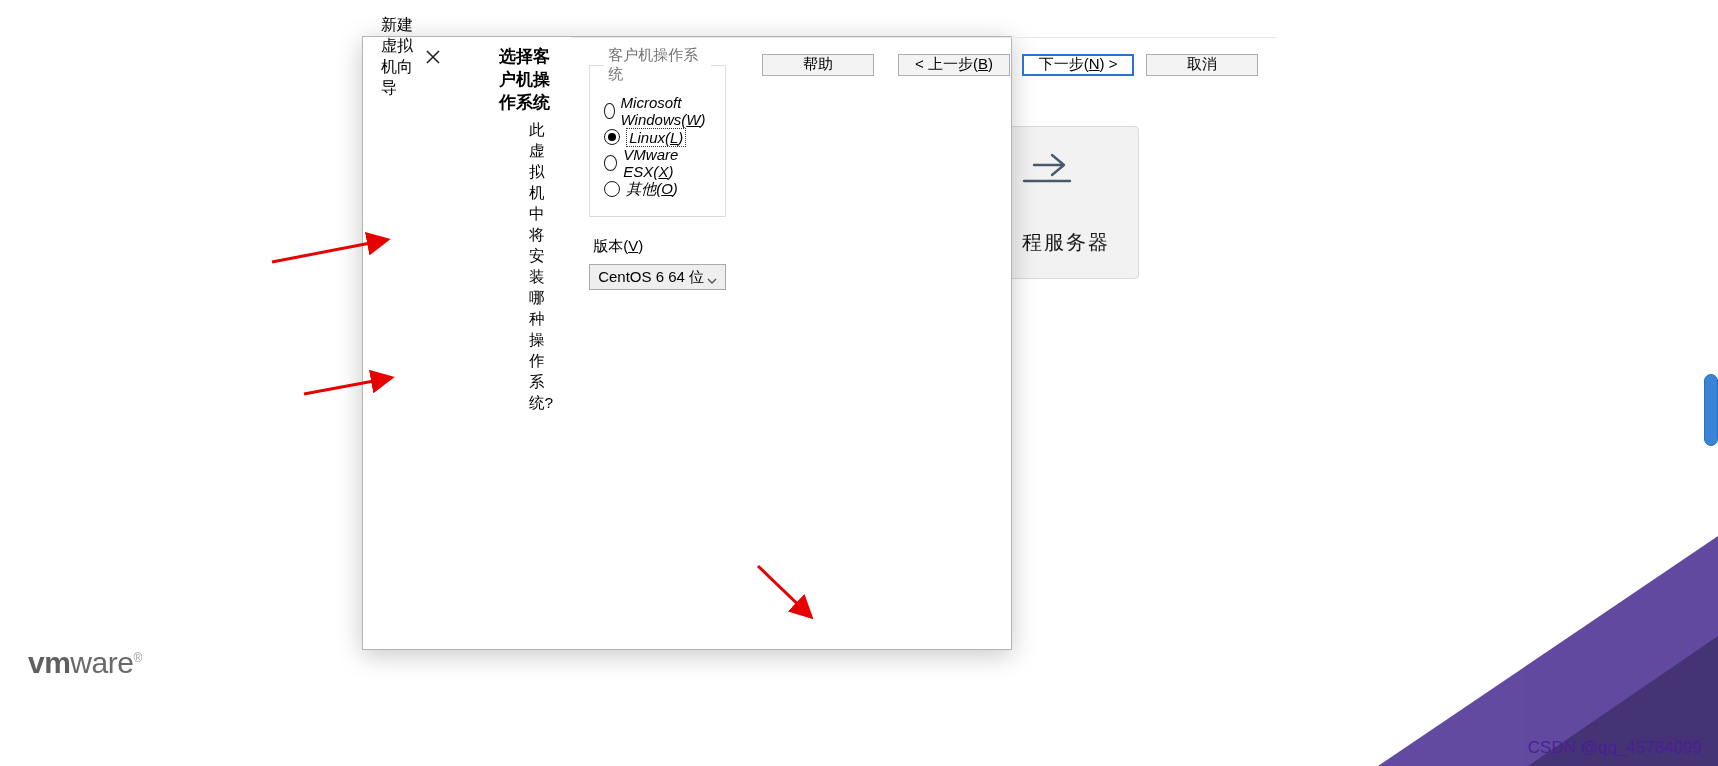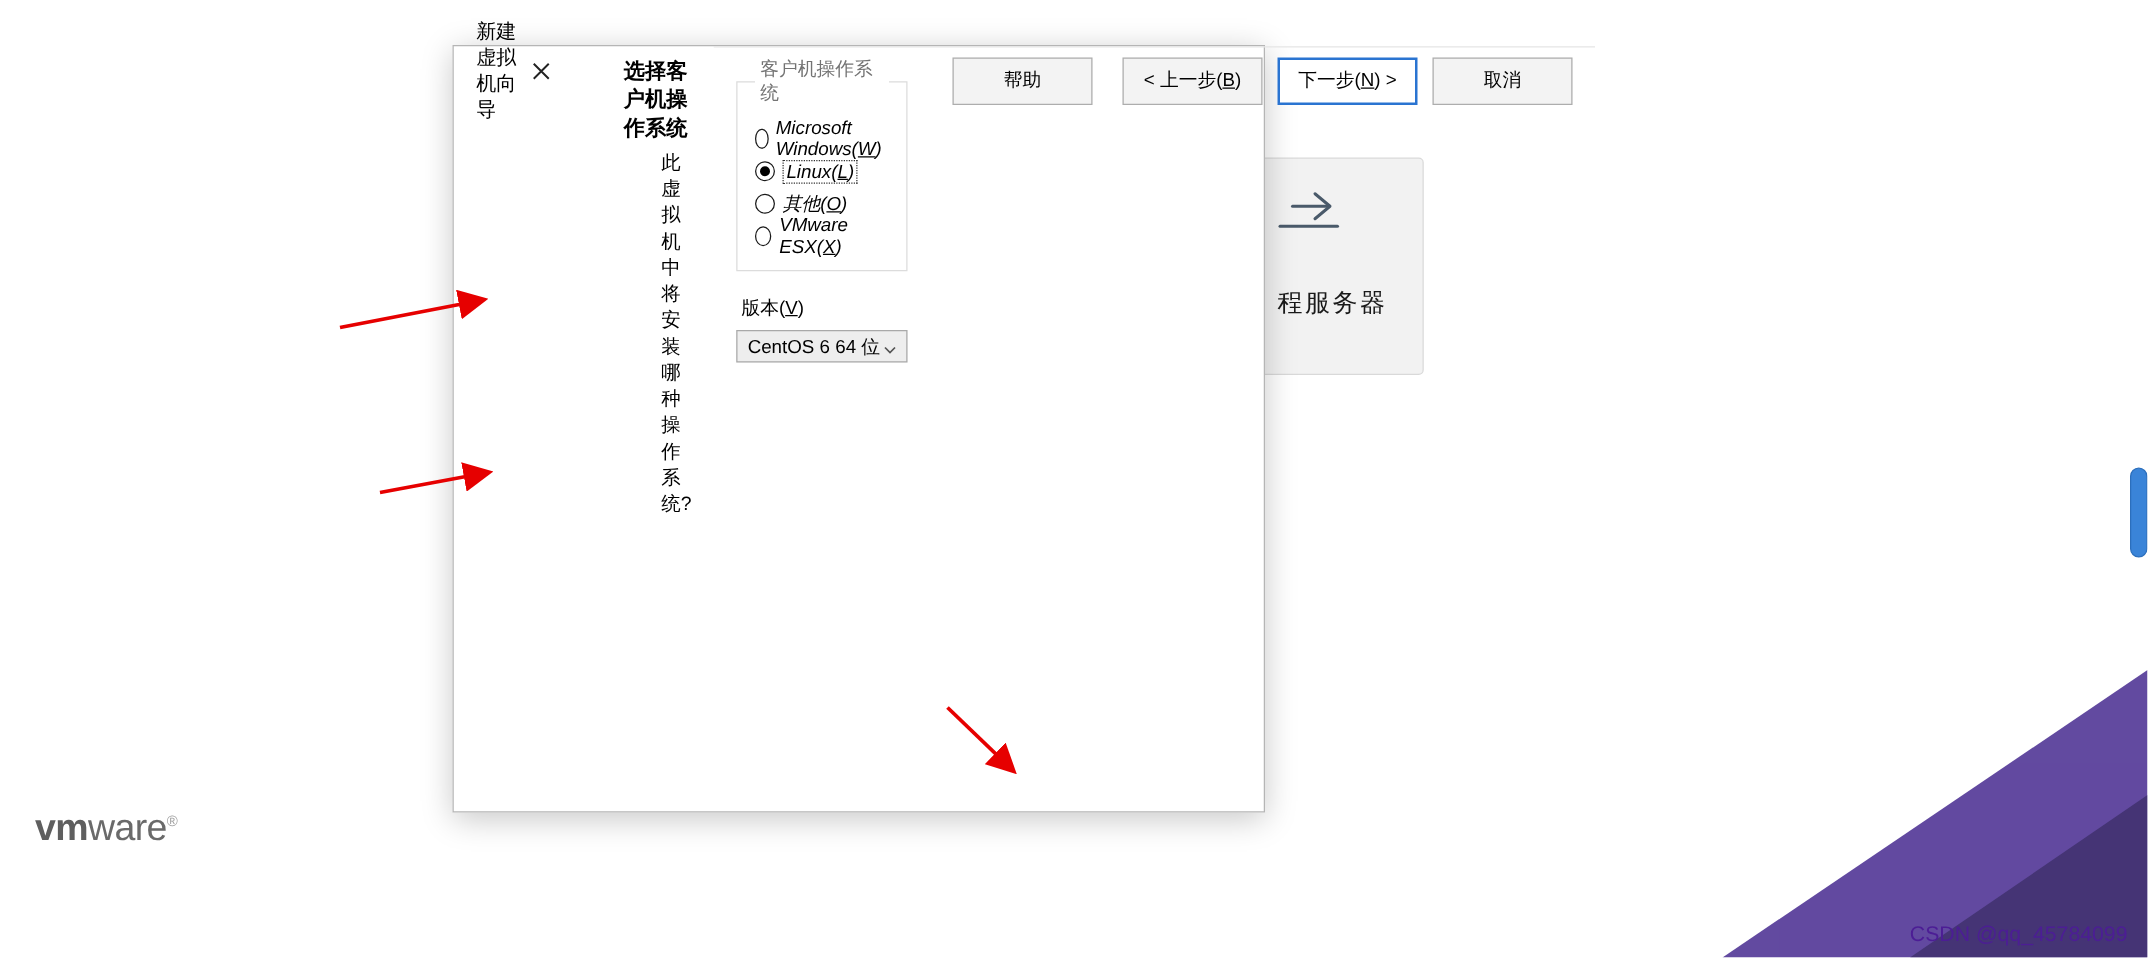--- a/index.html
+++ b/index.html
@@ -29,21 +29,21 @@
     width:0;height:0;
     border-style:solid;
     border-width:0 0 130px 190px;
     border-color:transparent transparent #3b2a6e transparent;
   }
 
   
   .bg-card {
     position: absolute;
     left: 1007px; top: 126px;
-    width: 132px; height: 174px;
+    width: 132px; height: 153px;
     background: #f2f2f2;
     border: 1px solid #d9d9d9;
     border-radius: 4px;
     padding: 20px 14px;
     color: #1a1a1a;
   }
   .bg-card .arrow-icon {
     width: 50px; height: 36px;
     position: relative;
     margin-bottom: 46px;
@@ -149,21 +149,21 @@
 
   .button-bar {
     height: 54px;
     border-top:1px solid #e5e5e5;
     display:flex; align-items:center;
     padding: 0 18px;
     gap: 12px;
   }
   .button-bar .gap { flex:1; }
   .btn {
-    min-width: 112px; height:38px;
+    min-width: 112px; height:22px;
     border:1px solid #adadad;
     background:#f3f3f3;
     font-size:15px;
     display:flex;align-items:center;justify-content:center;
     padding:0 14px;
     cursor:pointer;
   }
   .btn.primary {
     border:2px solid #2a74d1;
     background:#fff;
@@ -254,28 +254,28 @@
       <div class="radio-row">
         <span class="radio selected"></span>
         <span class="radio-label focus-box">
           <span>Linux(</span><span class="ul">L</span><span>)</span>
         </span>
       </div>
 
       <div class="radio-row">
         <span class="radio"></span>
         <span class="radio-label">
-          <span>其他(</span><span class="ul">O</span><span>)</span>
+          <span>VMware ESX(</span><span class="ul">X</span><span>)</span>
         </span>
       </div>
 
       <div class="radio-row">
         <span class="radio"></span>
         <span class="radio-label">
-          <span>VMware ESX(</span><span class="ul">X</span><span>)</span>
+          <span>其他(</span><span class="ul">O</span><span>)</span>
         </span>
       </div>
     </fieldset>
 
     <div class="version-block">
       <div class="version-label">
         <span>版本(</span><span class="ul">V</span><span>)</span>
       </div>
       <div class="select">
         <span>CentOS 6 64 位</span>

